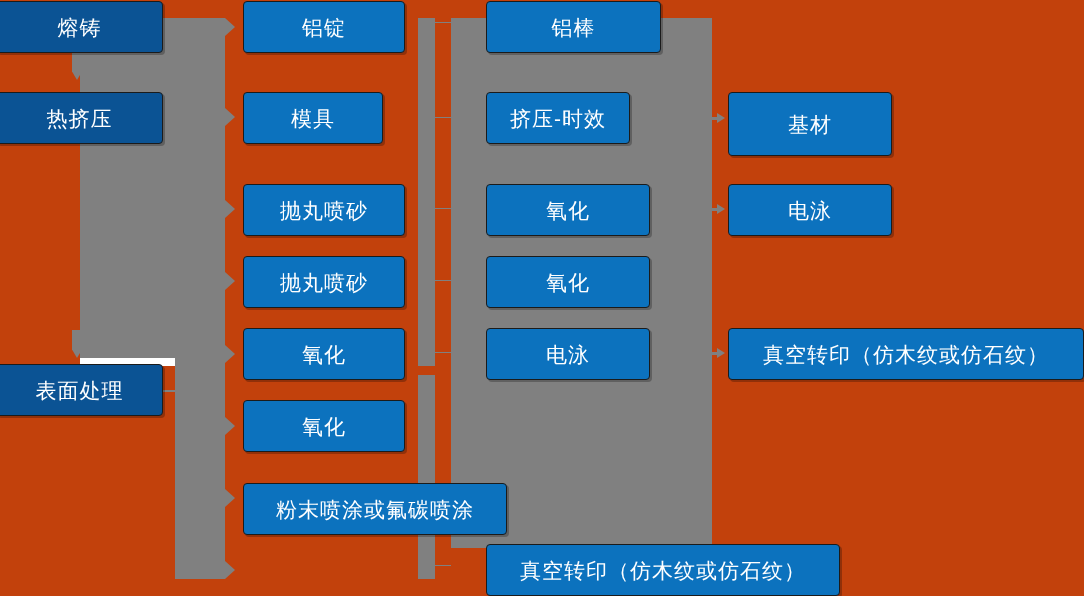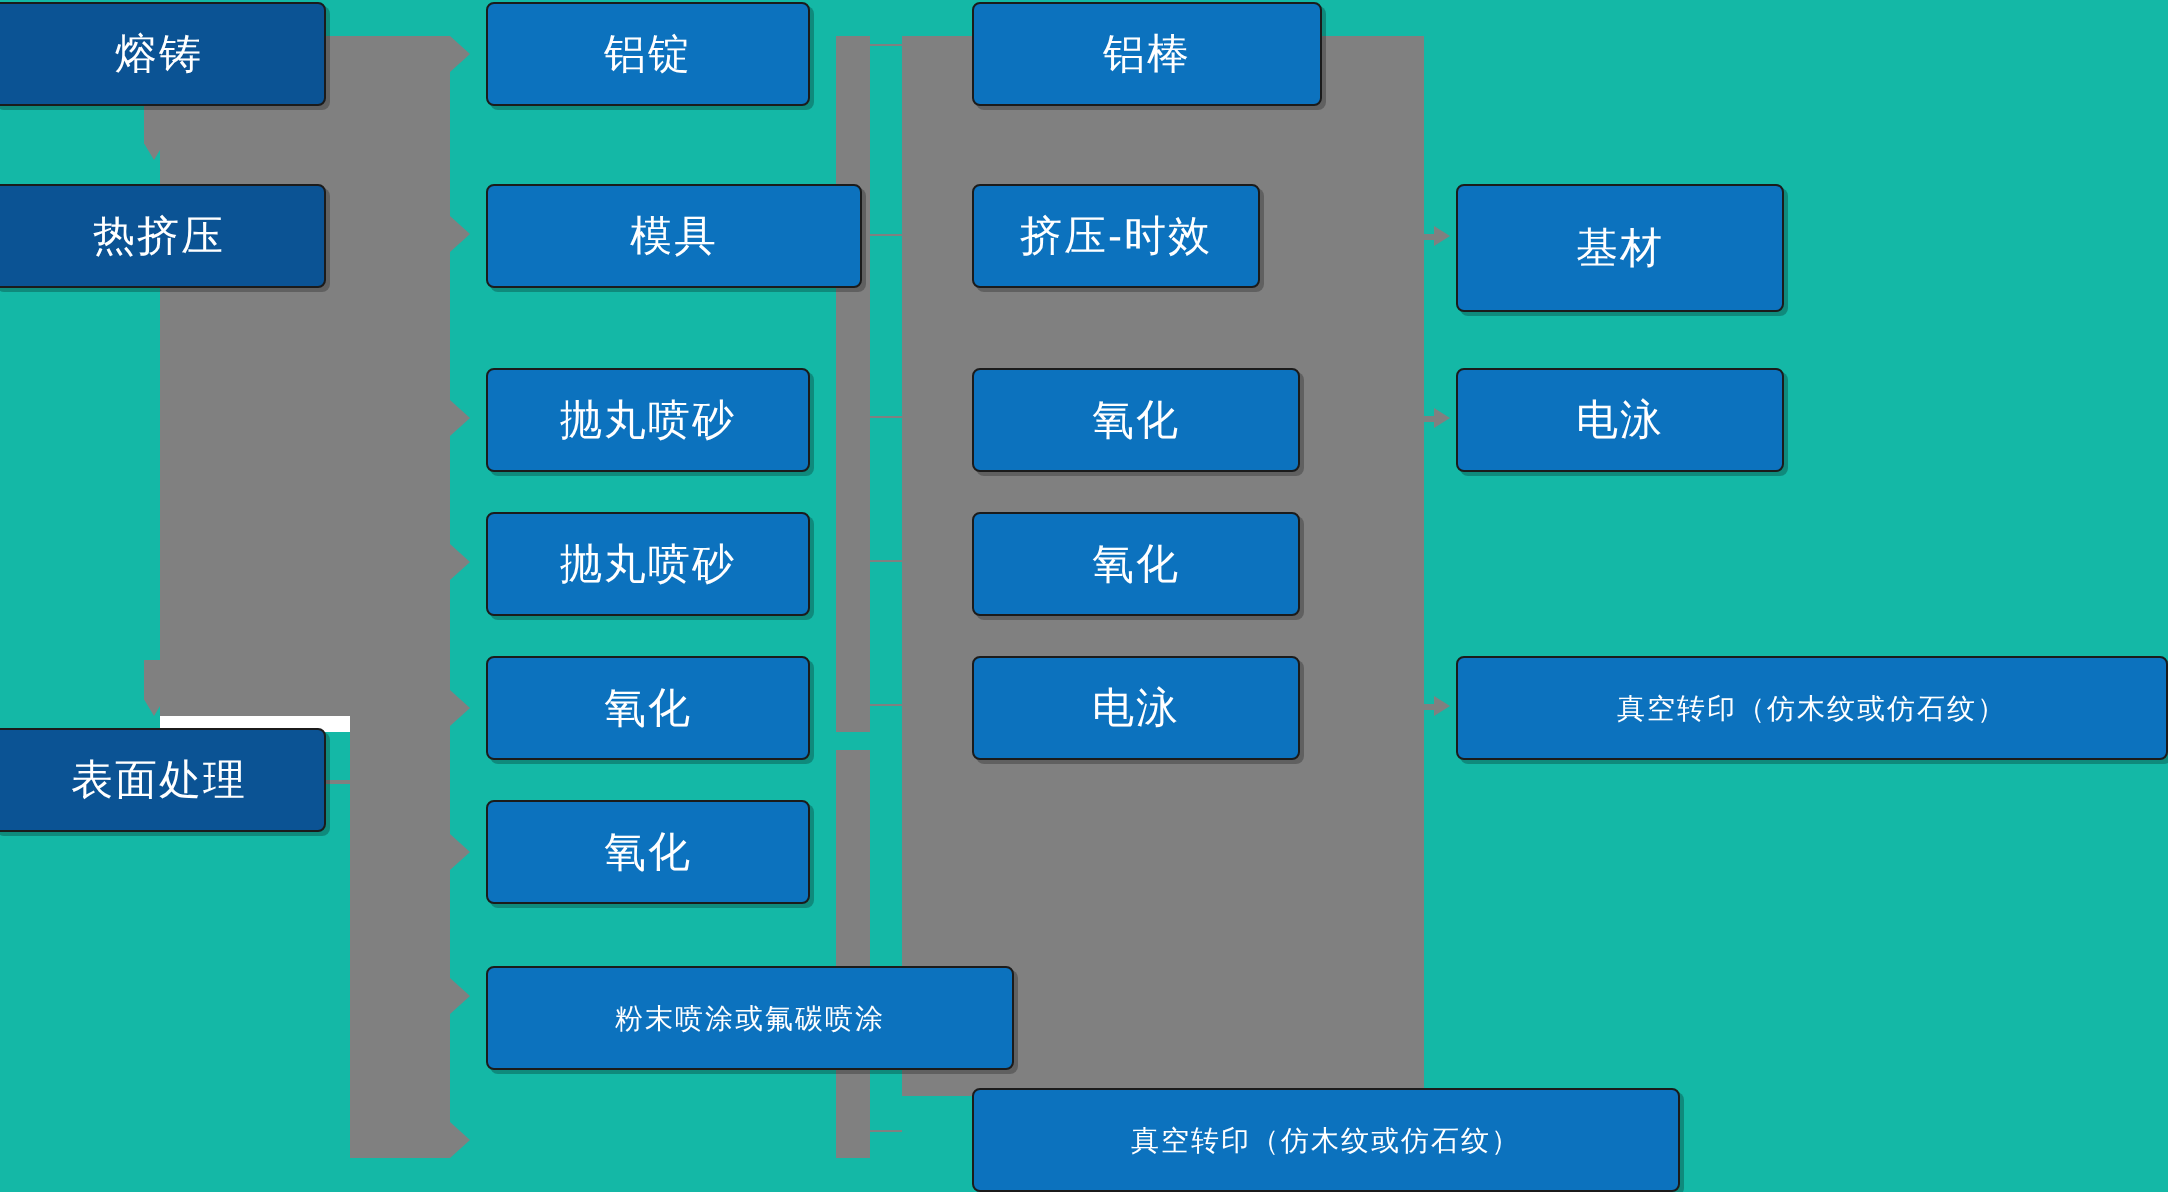--- a/index.html
+++ b/index.html
@@ -6,21 +6,21 @@
   html,body{margin:0;padding:0;}
   body{
     background:#ffffff;
     font-family:"Liberation Sans","DejaVu Sans",sans-serif;
   }
   #canvas{
     position:relative;
     width:1084px;
     height:596px;
     overflow:hidden;
-    background:#14b8a6;
+    background:#c2410c;
   }
 
   
   .gray{
     position:absolute;
     background:#808080;
   }
   .gray-arrow{
     position:absolute;
     width:0;height:0;
@@ -60,21 +60,21 @@
     border-radius:4px;
     border:1px solid #1b1b1b;
     font-size:21px;
     line-height:1;
     letter-spacing:1px;
     white-space:nowrap;
     box-shadow:2px 2px 0 rgba(0,0,0,0.25);
   }
   .box.dark{ background:#0B5394; }
   .box.light{ background:#0C72BE; }
-  .box.wide{ font-size:14px; }
+  .box.wide{ font-size:21px; }
 </style>
 </head>
 <body>
 
 <div id="canvas">
 
   <div class="gray" style="left:80px;top:18px;width:145px;height:346px;"></div>
 
   <div class="gray" style="left:175px;top:364px;width:50px;height:215px;"></div>
 
@@ -117,21 +117,21 @@
   <div class="small-arrow" style="left:703px;top:345px;">
     <span class="stem"></span>
       <span class="head"></span>
   </div>
 
   <div class="box dark" style="left:-4px;top:1px;width:167px;height:52px;">熔铸</div>
   <div class="box dark" style="left:-4px;top:92px;width:167px;height:52px;">热挤压</div>
   <div class="box dark" style="left:-4px;top:364px;width:167px;height:52px;">表面处理</div>
 
   <div class="box light" style="left:243px;top:1px;width:162px;height:52px;">铝锭</div>
-  <div class="box light" style="left:243px;top:92px;width:188px;height:52px;text-align:right;">模具</div>
+  <div class="box light" style="left:243px;top:92px;width:140px;height:52px;text-align:right;">模具</div>
   <div class="box light" style="left:243px;top:184px;width:162px;height:52px;">抛丸喷砂</div>
   <div class="box light" style="left:243px;top:256px;width:162px;height:52px;">抛丸喷砂</div>
   <div class="box light" style="left:243px;top:328px;width:162px;height:52px;">氧化</div>
   <div class="box light" style="left:243px;top:400px;width:162px;height:52px;">氧化</div>
   <div class="box light wide" style="left:243px;top:472px;width:264px;height:52px;margin-top:11px;">粉末喷涂或氟碳喷涂</div>
 
   <div class="box light" style="left:486px;top:1px;width:175px;height:52px;">铝棒</div>
   <div class="box light" style="left:486px;top:92px;width:144px;height:52px;">挤压-时效</div>
   <div class="box light" style="left:486px;top:184px;width:164px;height:52px;">氧化</div>
   <div class="box light" style="left:486px;top:256px;width:164px;height:52px;">氧化</div>

